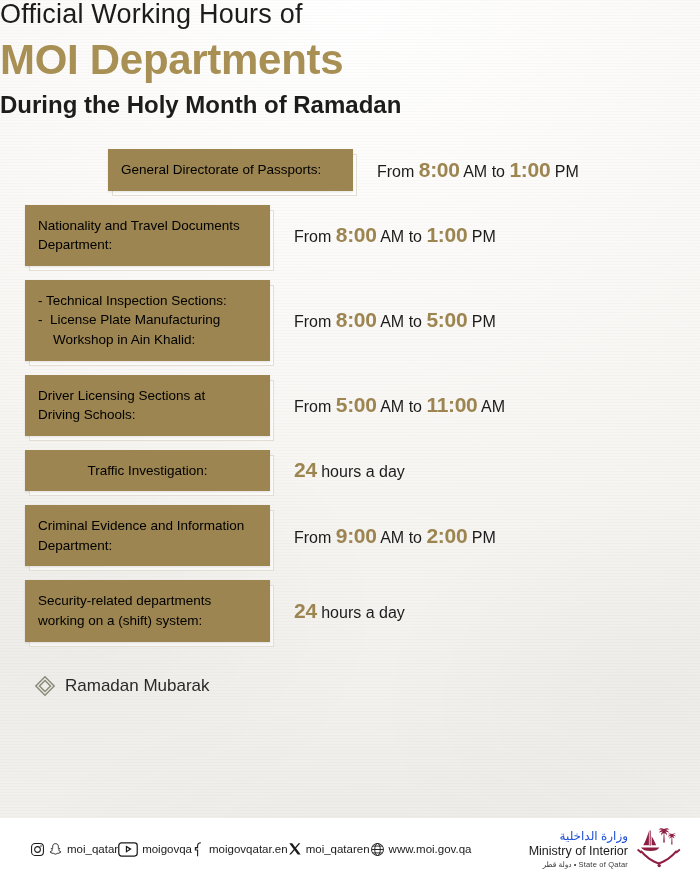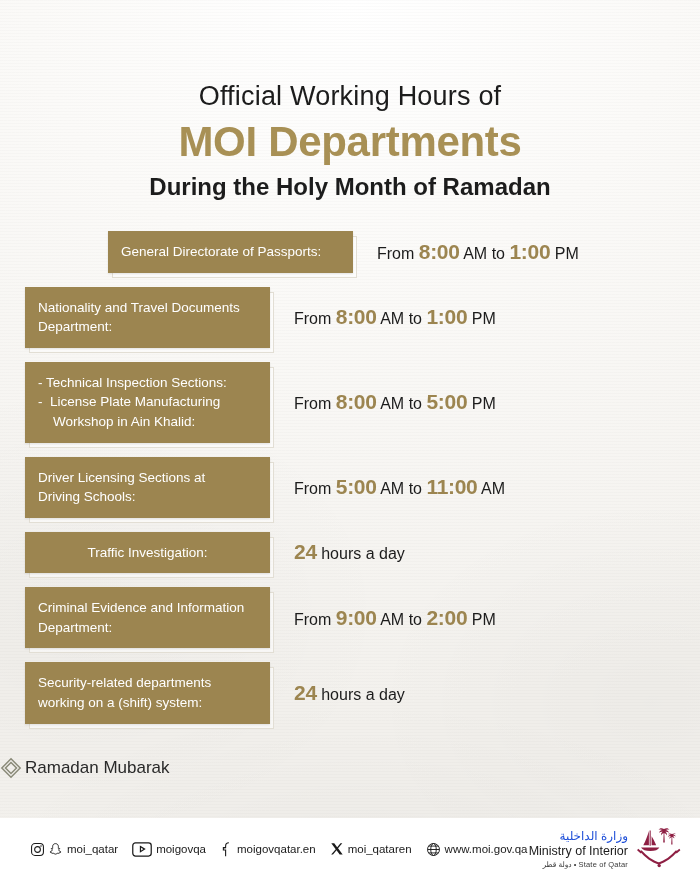--- a/index.html
+++ b/index.html
@@ -40,21 +40,21 @@
     background:
       radial-gradient(ellipse 60% 50% at 18% 60%, rgba(0,0,0,0.022), rgba(0,0,0,0) 62%),
       radial-gradient(ellipse 55% 45% at 86% 72%, rgba(0,0,0,0.022), rgba(0,0,0,0) 62%),
       radial-gradient(ellipse 70% 38% at 52% 96%, rgba(0,0,0,0.03), rgba(0,0,0,0) 65%);
     pointer-events: none;
   }
 
   .content { position: relative; z-index: 2; }
 
   
-  .header { text-align: center; padding-top: 82px; }
+  .header { }
 
   .title-line1 {
     font-size: 27px;
     color: #1c1c1c;
     letter-spacing: 0.2px;
     line-height: 1.1;
   }
 
   .title-line2 {
     font-size: 42px;
@@ -98,21 +98,21 @@
     bottom: -5px;
     border: 1px solid #e2ded4;
     background: rgba(255,255,255,0.55);
     z-index: 0;
   }
 
   .dept-box {
     position: relative;
     z-index: 1;
     background: #9c8550;
-    color: #ffffff;
+    color: #000000;
     font-size: 13.5px;
     line-height: 1.45;
     padding: 11px 13px;
     min-height: 36px;
     display: flex;
     flex-direction: column;
     justify-content: center;
     box-shadow: 0 1px 2px rgba(0,0,0,0.10);
   }
 
@@ -137,41 +137,42 @@
 
   .hours .lbl { font-size: 16px; color: #1c1c1c; }
 
   
   .row + .row { margin-top: 14px; padding-left: 25px; }
 
   
   .mubarak {
     display: flex;
     align-items: center;
-    gap: 3px;
+    gap: 9px;
+    padding-left: 34px;
     margin-top: 33px;
   }
 
   .diamond-icon { width: 22px; height: 22px; display: block; }
 
   .mubarak-text { font-size: 17px; color: #2a2a2a; }
 
   
   .footer {
     position: absolute;
     left: 0; right: 0; bottom: 0;
     height: 62px;
     background: #ffffff;
     display: flex;
     align-items: center;
     padding: 0 18px 0 30px;
     z-index: 3;
   }
 
-  .socials { display: flex; align-items: center; gap: 14px; flex: 1; }
+  .socials { display: flex; align-items: center; flex: 1; }
 
   .social {
     display: flex;
     align-items: center;
     gap: 4px;
     font-size: 11.5px;
     color: #1a1a1a;
     white-space: nowrap;
   }
 

